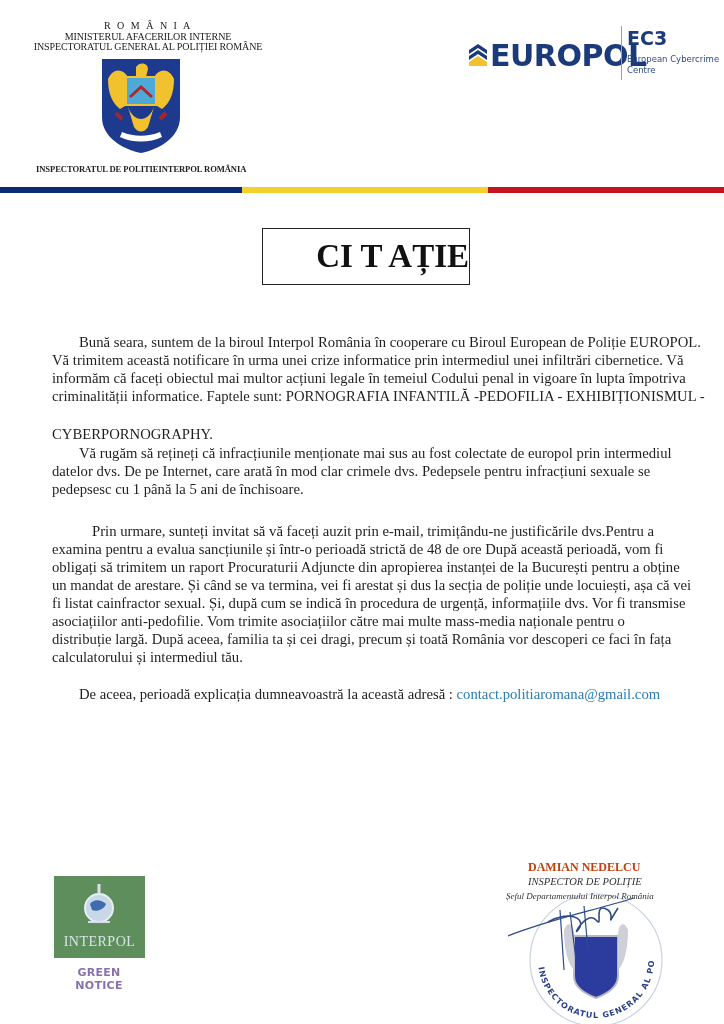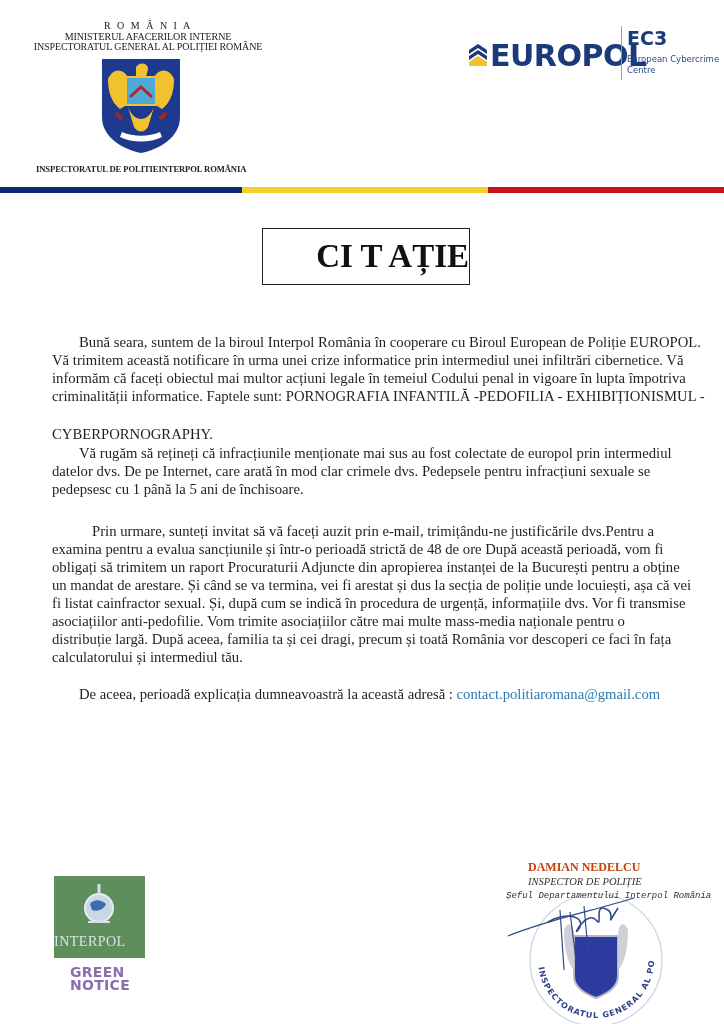--- a/index.html
+++ b/index.html
@@ -11,25 +11,25 @@
   .crest { position:absolute; left:100px; top:57px; width:82px; height:97px; }
   .inspect { position:absolute; left:36px; top:164px; font-size:8.6px; font-weight:bold; color:#222; letter-spacing:-0.1px; }
   .flag { position:absolute; top:187px; height:6px; }
   .title-box { position:absolute; left:262px; top:228px; width:208px; height:57px; border:1.5px solid #222; box-sizing:border-box;
                display:flex; align-items:center; justify-content:flex-end; }
   .title-box span { font-size:33px; font-weight:bold; letter-spacing:0px; color:#111; }
   .line { position:absolute; left:52px; width:660px; font-size:14.7px; line-height:18.4px; white-space:nowrap; color:#1f1f1f; }
   .email { color:#2b7cb3; }
   .sig-name { position:absolute; left:520px; top:860px; font-size:12px; font-weight:bold; color:#c2410c;margin-left:8px; }
   .sig-role { position:absolute; left:528px; top:876px; font-size:10.5px; font-style:italic; color:#333; }
-  .sig-dept { position:absolute; left:506px; top:891px; font-size:9px; font-style:italic; color:#333;font-family:Liberation Mono, monospace; }
+  .sig-dept { position:absolute; left:506px; top:891px; font-size:9px; font-style:italic; color:#333; }
   .stamp { position:absolute; left:508px; top:890px; width:170px; height:134px; }
   .interpol { position:absolute; left:54px; top:876px; width:91px; height:82px; background:#5e8e5c; }
-  .green-notice { position:absolute; left:70px; top:966px; width:58px; font-size:14px; font-weight:bold; line-height:13px;
-                  color:#8a6fae; font-family:"DejaVu Sans", sans-serif; letter-spacing:0.3px; }
+  .green-notice { position:absolute; left:70px; top:966px; width:58px; font-size:11px; font-weight:bold; line-height:13px;
+                  text-align:center; color:#8a6fae; font-family:"DejaVu Sans", sans-serif; letter-spacing:0.3px; }
 </style>
 </head>
 <body>
 
 <div class="hdr-line" style="top:21px;letter-spacing:2px;">R O M Â N I A</div>
 <div class="hdr-line" style="top:32px;">MINISTERUL AFACERILOR INTERNE</div>
 <div class="hdr-line" style="top:42px;">INSPECTORATUL GENERAL AL POLIȚIEI ROMÂNE</div>
 
 <svg class="crest" viewBox="0 0 82 97">
   <path d="M2 2 H80 V60 C80 80 60 92 41 96 C22 92 2 80 2 60 Z" fill="#1e3a8f"></path>
@@ -87,21 +87,21 @@
   <span>De aceea, perioadă explicația dumneavoastră la această adresă : </span><span class="email">contact.politiaromana@gmail.com</span>
 </div>
 
 <div class="interpol">
   <svg style="position:absolute;left:24px;top:6px;width:42px;height:46px;" viewBox="0 0 42 46">
     <circle cx="21" cy="26" r="14" fill="#c9d8e6" stroke="#e6eef5" stroke-width="2"></circle>
     <path d="M12 22 C16 16 24 18 28 22 C26 28 18 30 14 28 Z" fill="#3f6cb0"></path>
     <path d="M21 2 L21 12" stroke="#dde" stroke-width="3"></path>
     <path d="M10 40 L32 40" stroke="#dde" stroke-width="2"></path>
   </svg>
-  <div style="position:absolute;left:0;width:91px;top:58px;text-align:left;font-size:14px;letter-spacing:0.5px;color:#d9e4ea;font-family:'Liberation Serif',serif;">INTERPOL</div>
+  <div style="position:absolute;left:0;width:91px;top:58px;text-align:center;font-size:14px;letter-spacing:0.5px;color:#d9e4ea;font-family:'Liberation Serif',serif;">INTERPOL</div>
 </div>
 <div class="green-notice">
   <div>GREEN</div>
   <div>NOTICE</div>
 </div>
 
 <svg class="stamp" viewBox="0 0 170 134">
   <circle cx="88" cy="70" r="66" fill="none" stroke="#c8d0e2" stroke-width="1.2"></circle>
   <path id="arc" d="M30 70 A58 58 0 0 0 146 70" fill="none"></path>
   <text font-family="DejaVu Sans, sans-serif" font-size="8" font-weight="bold" fill="#2a3f8a" letter-spacing="1">

